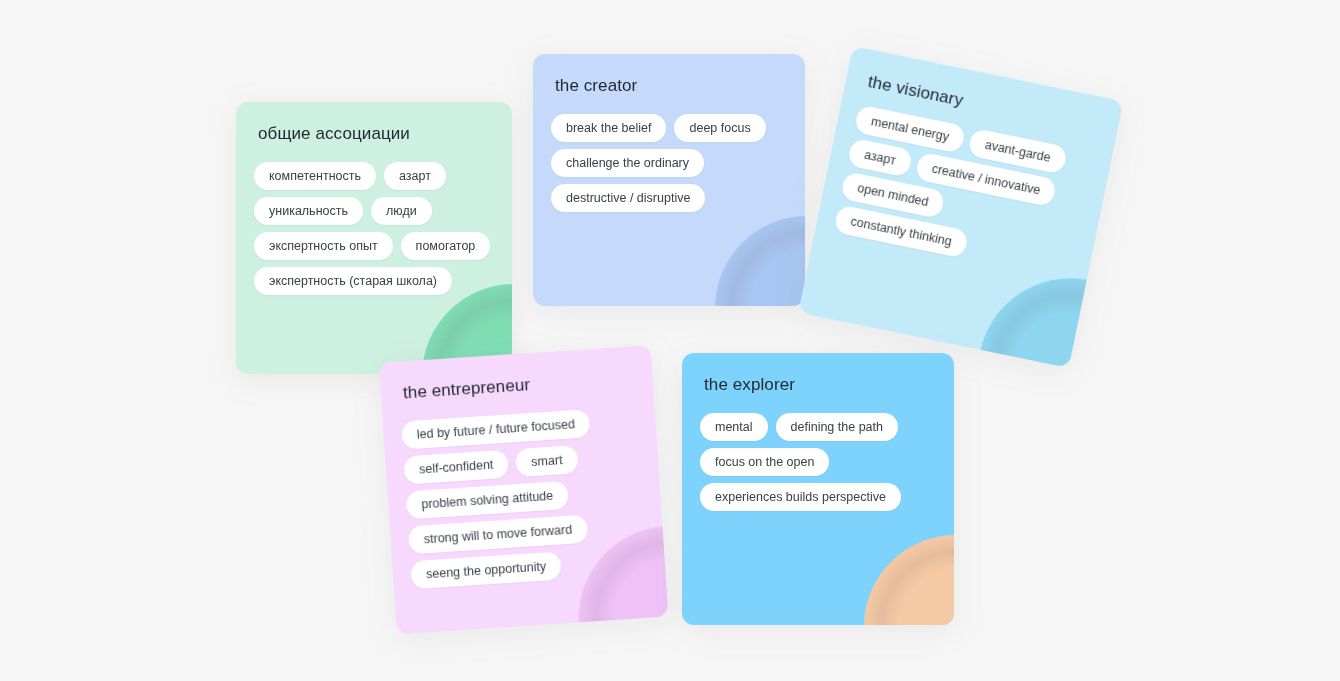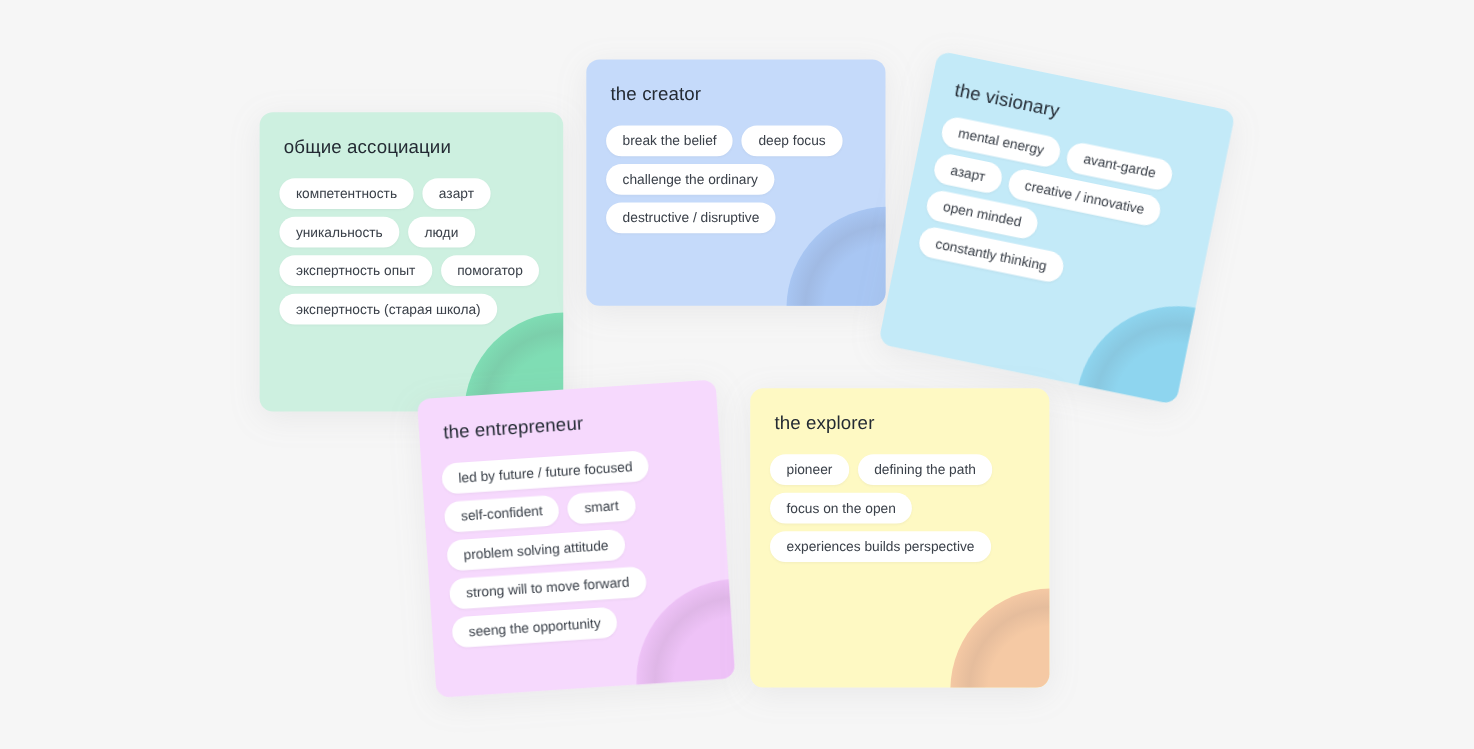--- a/index.html
+++ b/index.html
@@ -102,41 +102,41 @@
   }
 
   
   #note-general {
     left: 236px; top: 54px; width: 276px; height: 272px;
     background: #cdf0e0;
     margin-top: 48px;
     --curl: #7fddb4;
   }
   #note-creator {
-    left: 533px; top: 54px; width: 272px; height: 224px;
+    left: 533px; top: 54px; width: 272px; height: 252px;
     background: #c5dafa;
     --curl: #a8c6f3;
   }
   #note-visionary {
     left: 853px; top: 46px; width: 276px; height: 272px;
     background: #c3eaf8;
     --curl: #8ed5ef;
     transform: rotate(11.6deg);
     transform-origin: 0 0;
   }
   #note-entrepreneur {
     left: 379px; top: 363px; width: 272px; height: 272px;
     background: #f6d9fd;
     --curl: #eec2f7;
     transform: rotate(-3.8deg);
     transform-origin: 0 0;
   }
   #note-explorer {
     left: 682px; top: 353px; width: 272px; height: 272px;
-    background: #fef9c3;
+    background: #7dd3fc;
     --curl: #f5c9a4;
   }
 
   
   #note-visionary .tags { gap: 6px 7px; }
   #note-visionary .note-title { margin-bottom: 14px; }
   #note-entrepreneur .tags { gap: 7px 8px; }
 </style>
 </head>
 <body>
@@ -190,21 +190,21 @@
       <span class="tag">problem solving attitude</span>
       <span class="tag">strong will to move forward</span>
       <span class="tag">seeng the opportunity</span>
     </div>
     <div class="curl"></div>
   </div>
 
   <div class="note" id="note-explorer">
     <div class="note-title">the explorer</div>
     <div class="tags">
-      <span class="tag">pioneer</span>
+      <span class="tag">mental</span>
       <span class="tag">defining the path</span>
       <span class="tag">focus on the open</span>
       <span class="tag">experiences builds perspective</span>
     </div>
     <div class="curl"></div>
   </div>
 
 </div>
 
 </body></html>

